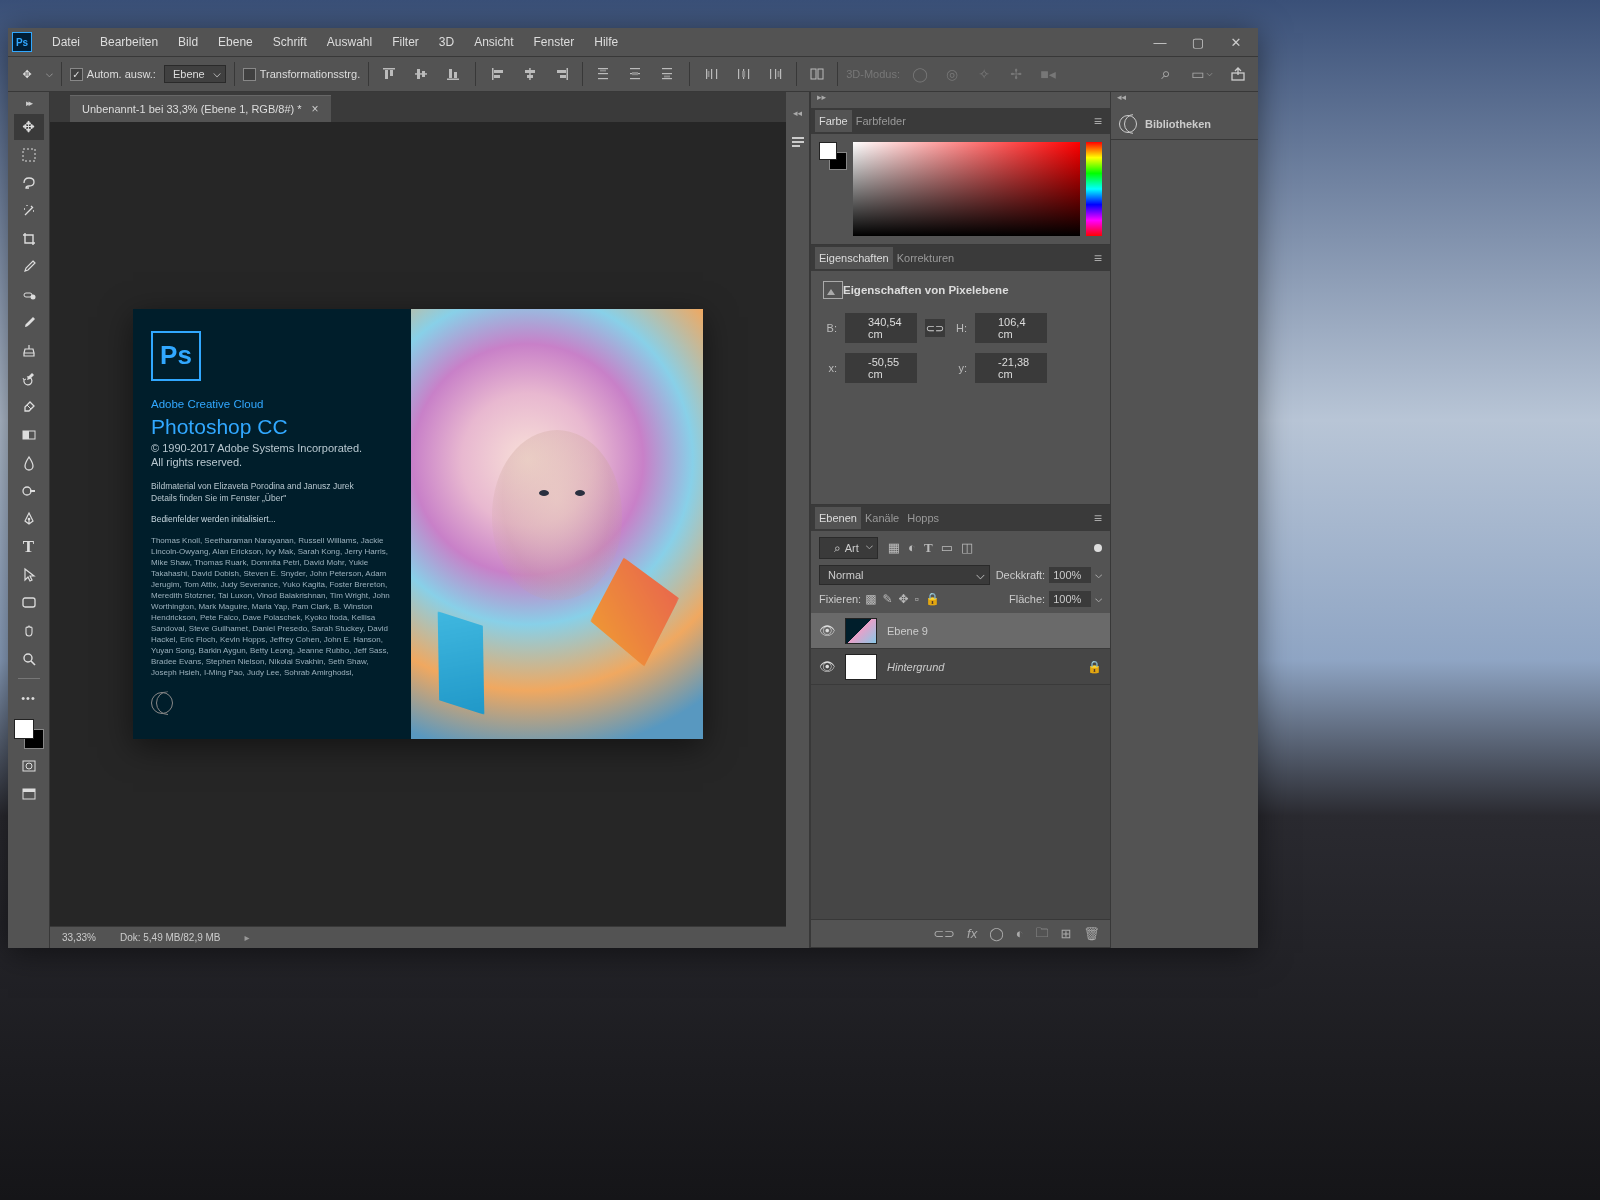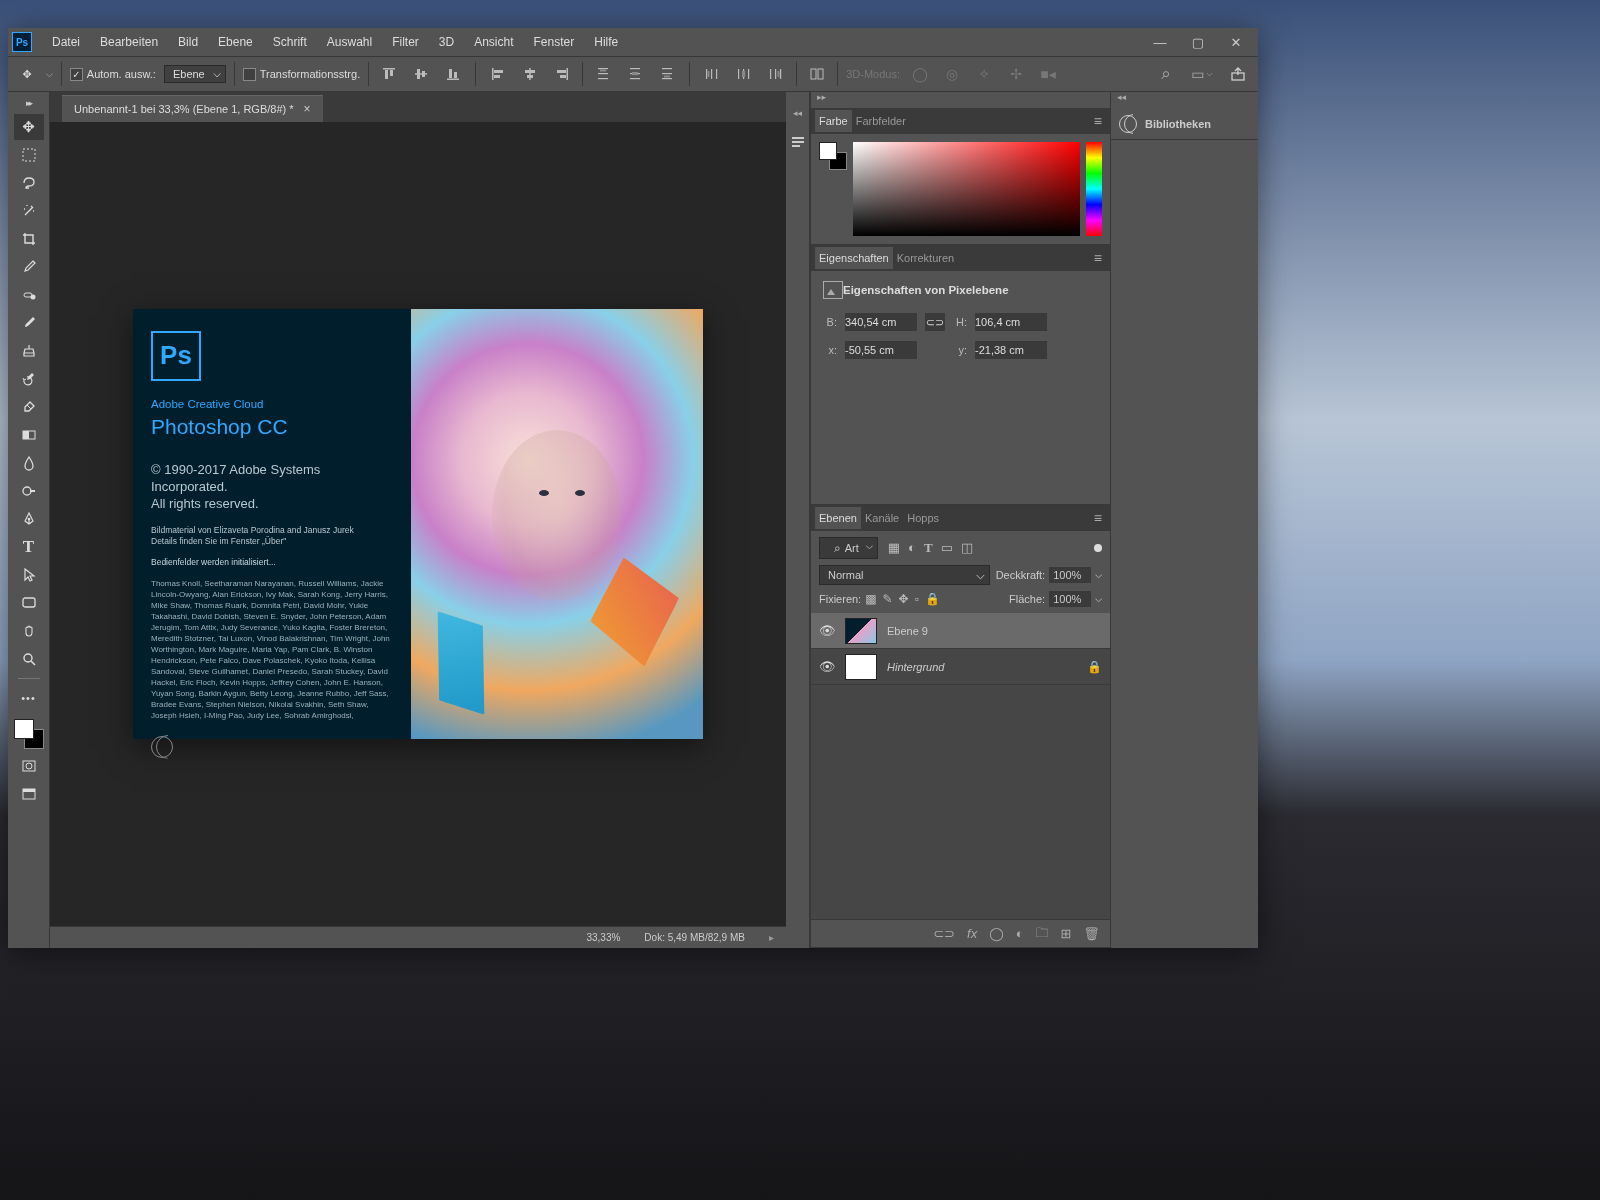--- a/index.html
+++ b/index.html
@@ -21,43 +21,43 @@
 .optbar .right-icons { margin-left: auto; display: flex; gap: 12px; align-items: center; }
 .body-area { flex: 1; display: flex; min-height: 0; }
 .toolbox { width: 42px; background: #535353; border-right: 1px solid #383838; display: flex; flex-direction: column; align-items: center; padding-top: 4px; gap: 2px; }
 .toolbox .collapse-arrows { font-size: 9px; color: #ccc; letter-spacing: -2px; padding: 2px 0 4px; }
 .toolbox .tool { width: 30px; height: 26px; display: flex; align-items: center; justify-content: center; color: #ddd; font-size: 15px; position: relative; cursor: pointer; }
 .toolbox .tool.active { background: #3a3a3a; }
 .toolbox .swatch-fg-bg { position: relative; width: 34px; height: 34px; margin-top: 4px; }
 .toolbox .swatch-fg-bg .fg { position: absolute; left: 2px; top: 2px; width: 20px; height: 20px; background: #fff; border: 1px solid #222; z-index: 2; }
 .toolbox .swatch-fg-bg .bg { position: absolute; right: 2px; bottom: 2px; width: 20px; height: 20px; background: #000; border: 1px solid #888; }
 .canvas-col { flex: 1; display: flex; flex-direction: column; background: #262626; min-width: 0; }
-.doc-tabs { height: 30px; background: #3a3a3a; display: flex; align-items: flex-end; padding-left: 12px; }
+.doc-tabs { height: 30px; background: #3a3a3a; display: flex; align-items: flex-end; padding-left: 20px; }
 .doc-tab { background: #535353; padding: 6px 12px; font-size: 11px; color: #ddd; display: flex; align-items: center; gap: 10px; border-top: 1px solid #666; }
 .doc-tab .x { font-size: 12px; color: #ccc; cursor: pointer; }
 .canvas-area { flex: 1; display: flex; align-items: center; justify-content: center; overflow: hidden; position: relative; }
 .splash { width: 570px; height: 430px; background: #001e2b; display: flex; box-shadow: 0 8px 30px rgba(0,0,0,0.5); }
 .splash-left { width: 278px; padding: 22px 18px; color: #ddd; font-size: 9px; line-height: 1.35; }
 .splash-left .ps-big { width: 50px; height: 50px; border: 2px solid #31a8ff; color: #31a8ff; font-size: 26px; font-weight: 700; display: flex; align-items: center; justify-content: center; }
 .splash-left .acc { color: #31a8ff; font-size: 11.5px; margin-top: 16px; }
 .splash-left .title { color: #31a8ff; font-size: 21px; font-weight: 300; }
-.splash-left .copyright { margin-top: 21px; font-size: 13px; color: #b8c8d0; line-height: 1.3; }
+.splash-left .copyright { margin-top: 0; font-size: 11px; color: #b8c8d0; line-height: 1.3; }
 .splash-left .bild { margin-top: 12px; font-size: 8.5px; color: #b8c8d0; line-height: 1.3; }
 .splash-left .init { margin-top: 10px; font-size: 8.5px; color: #c8d8e0; }
 .splash-left .credits { margin-top: 10px; font-size: 8px; color: #9ab0bc; line-height: 1.38; }
 .splash-left .cc { margin-top: 14px; width: 22px; height: 22px; border: 1.5px solid #888; border-radius: 50%; position: relative; }
 .splash-left .cc::before { content: ''; position: absolute; left: -2px; top: -2px; width: 22px; height: 22px; border: 1.5px solid #888; border-radius: 50%; clip-path: inset(0 50% 0 0); transform: translateX(6px); }
 .splash-right { flex: 1; background: radial-gradient(circle at 40% 35%, #f8e0d8 0%, #e8b8d0 20%, #c880c8 35%, #88d0e8 50%, #f0a860 70%, #5898c0 90%); position: relative; overflow: hidden; }
 .splash-right .face { position: absolute; left: 50%; top: 48%; transform: translate(-50%,-50%); width: 130px; height: 170px; background: radial-gradient(ellipse 60% 70% at 50% 40%, rgba(230,200,190,0.7), rgba(200,160,150,0.3) 70%, transparent); border-radius: 50% 50% 48% 48%; }
 .splash-right .eye1, .splash-right .eye2 { position: absolute; width: 10px; height: 6px; background: #2a3040; border-radius: 50%; }
 .splash-right .eye1 { left: 44%; top: 42%; }
 .splash-right .eye2 { left: 56%; top: 42%; }
 .splash-right .paint1 { position: absolute; right: 10%; bottom: 18%; width: 80px; height: 100px; background: linear-gradient(45deg, #f0a030, #e86050); filter: blur(1px); transform: rotate(15deg); clip-path: polygon(20% 0, 100% 25%, 80% 100%, 0 70%); }
 .splash-right .paint2 { position: absolute; left: 5%; bottom: 5%; width: 70px; height: 110px; background: linear-gradient(180deg, #40b8e0, #2098c8); filter: blur(1px); transform: rotate(-10deg); clip-path: polygon(30% 0, 90% 20%, 70% 100%, 10% 80%); }
-.statusbar { height: 22px; background: #535353; border-top: 1px solid #383838; display: flex; align-items: center; font-size: 10px; color: #ccc; padding: 0 12px; gap: 24px; justify-content: flex-end; }
+.statusbar { height: 22px; background: #535353; border-top: 1px solid #383838; display: flex; align-items: center; font-size: 10px; color: #ccc; padding: 0 12px; gap: 24px; }
 .statusbar .caret { color: #999; }
 .panel-col { width: 300px; background: #535353; border-left: 1px solid #383838; display: flex; flex-direction: column; font-size: 11px; color: #ccc; }
 .panel-col .collapse-hdr { height: 16px; display: flex; justify-content: space-between; padding: 0 6px; font-size: 9px; color: #aaa; }
 .strip { width: 24px; background: #535353; border-right: 1px solid #383838; display: flex; flex-direction: column; align-items: center; padding-top: 16px; gap: 4px; }
 .strip .strip-ico { width: 18px; height: 18px; color: #ccc; font-size: 12px; display: flex; align-items: center; justify-content: center; }
 .panel { background: #535353; border-bottom: 1px solid #383838; }
 .panel-tabs { height: 26px; background: #3a3a3a; display: flex; align-items: center; padding-left: 4px; position: relative; }
 .panel-tab { padding: 5px 4px; color: #999; cursor: pointer; background: #3a3a3a; font-size: 11px; }
 .panel-tab.active { background: #535353; color: #ddd; }
 .panel-menu { margin-left: auto; padding: 0 8px; color: #aaa; font-size: 14px; }
@@ -67,21 +67,21 @@
 .color-body .mini-swatch .bg { position: absolute; right: 0; bottom: 0; width: 18px; height: 18px; background: #000; border: 1px solid #888; }
 .color-field { flex: 1; height: 94px; background: linear-gradient(to right, #fff, #ff0000); position: relative; }
 .color-field::after { content: ''; position: absolute; inset: 0; background: linear-gradient(to bottom, transparent, #000); }
 .hue-strip { width: 16px; height: 94px; background: linear-gradient(to bottom, #f00, #ff0, #0f0, #0ff, #00f, #f0f, #f00); }
 .props-body { padding: 10px 12px; }
 .props-body .hdr { display: flex; align-items: center; font-size: 11.5px; font-weight: 600; color: #ddd; margin-bottom: 14px; }
 .props-body .hdr .ico { width: 20px; height: 18px; border: 1px solid #aaa; position: relative; }
 .props-body .hdr .ico::after { content: ''; position: absolute; left: 3px; bottom: 3px; width: 0; height: 0; border-left: 4px solid transparent; border-right: 4px solid transparent; border-bottom: 6px solid #aaa; }
 .props-body .row { display: flex; align-items: center; gap: 8px; margin-bottom: 10px; font-size: 11px; }
 .props-body .lbl { color: #bbb; width: 14px; text-align: right; }
-.props-body .field { background: #3a3a3a; padding: 3px 0; width: 72px; color: #ddd; font-size: 11px; }
+.props-body .field { background: #3a3a3a; padding: 3px 23px; width: 72px; color: #ddd; font-size: 11px; }
 .props-body .link-ico { width: 20px; height: 18px; background: #3a3a3a; display: flex; align-items: center; justify-content: center; font-size: 11px; }
 .layers-panel { flex: 1; display: flex; flex-direction: column; min-height: 0; }
 .layers-toolbar { padding: 6px 8px; display: flex; flex-direction: column; gap: 6px; }
 .layers-toolbar .row { display: flex; align-items: center; gap: 6px; }
 .layers-toolbar .filter-dd { background: #3a3a3a; padding: 3px 18px 3px 14px; position: relative; font-size: 11px; border: 1px solid #2a2a2a; }
 .layers-toolbar .filter-dd::after { content: '⌵'; position: absolute; right: 4px; font-size: 9px; }
 .layers-toolbar .filter-dd.search::before { content: '⌕'; margin-right: 4px; font-size: 12px; }
 .layers-toolbar .type-icons { display: flex; gap: 8px; margin-left: 4px; color: #bbb; font-size: 13px; }
 .layers-toolbar .blend-dd { background: #3a3a3a; padding: 3px 18px 3px 8px; flex: 1; position: relative; border: 1px solid #2a2a2a; }
 .layers-toolbar .blend-dd::after { content: '⌵'; position: absolute; right: 4px; }

